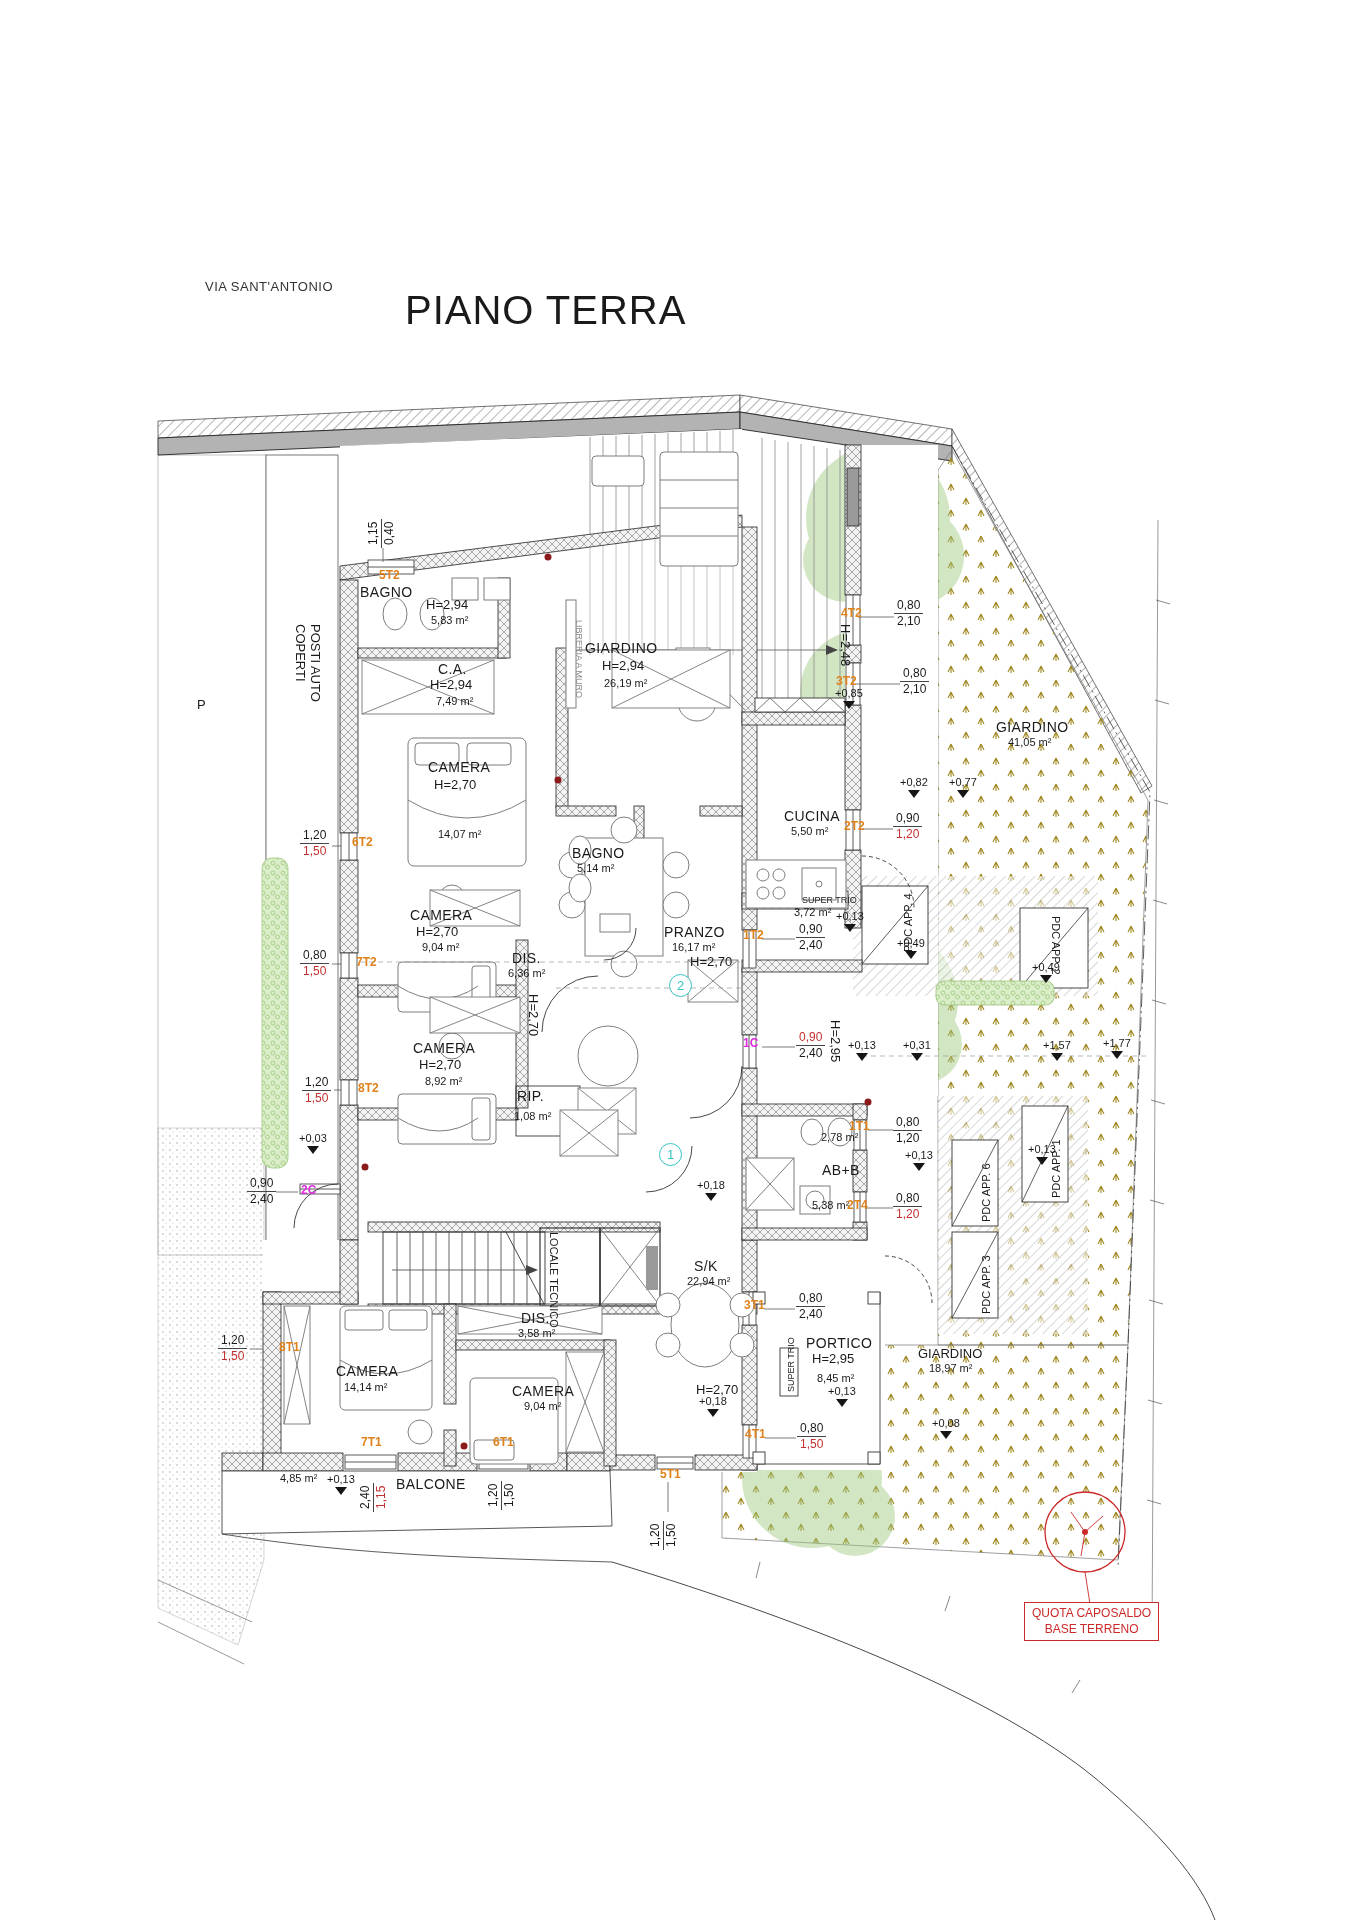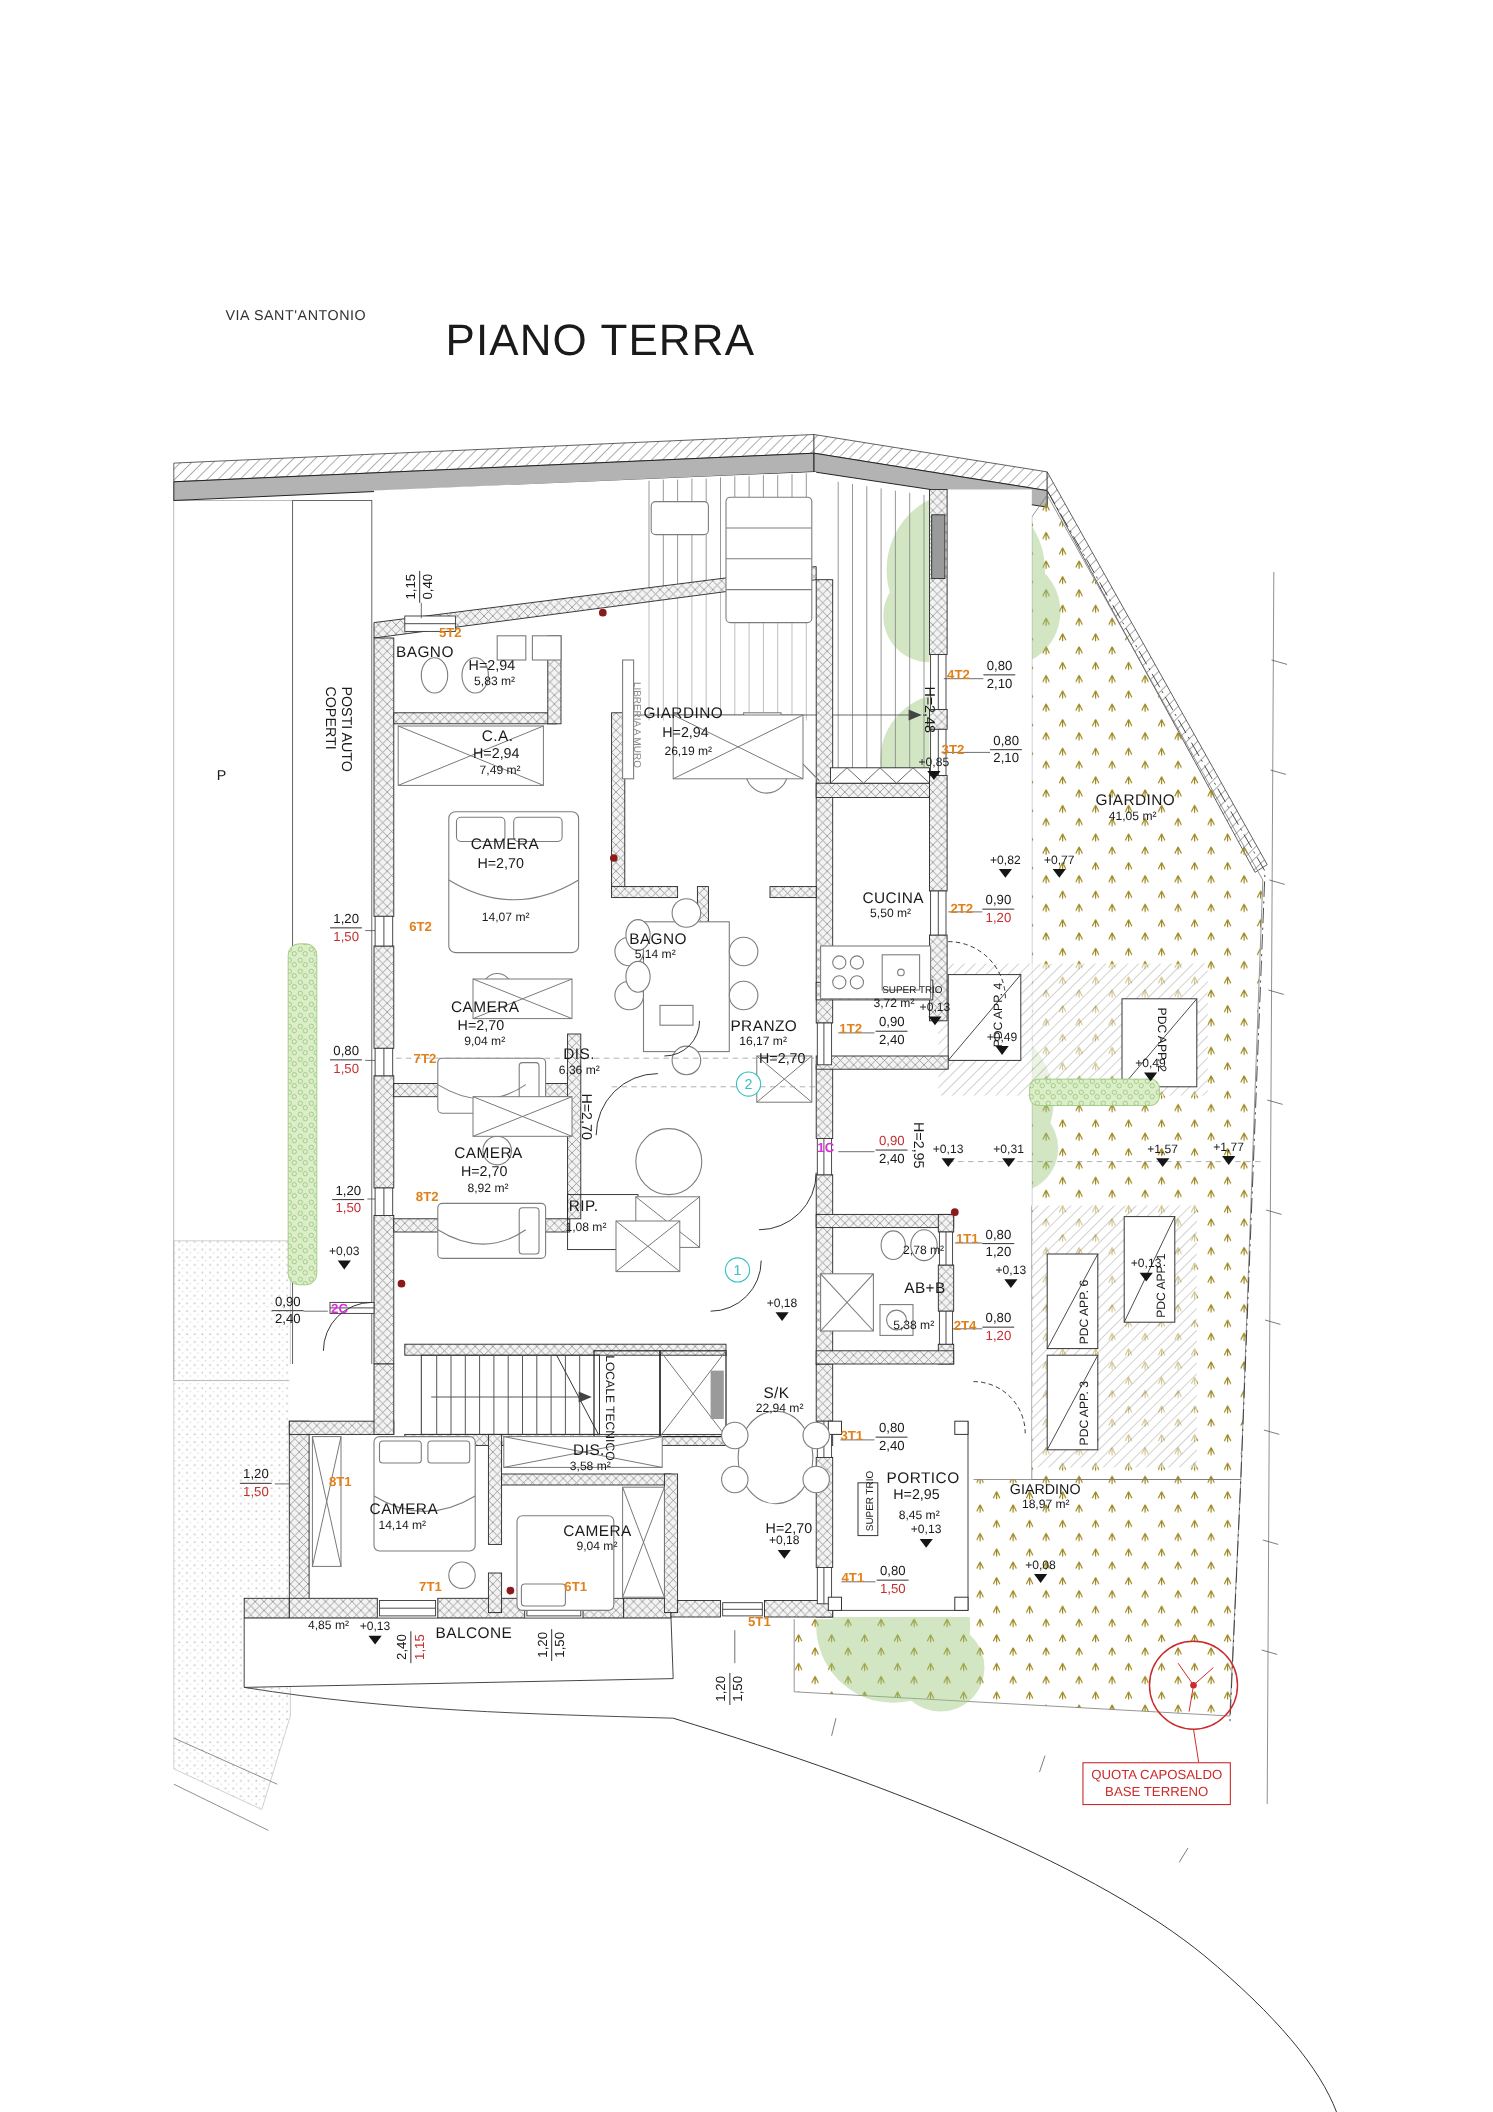--- a/index.html
+++ b/index.html
@@ -6,21 +6,21 @@
   #canvas{position:relative;width:1357px;height:1920px;background:#fff;overflow:hidden;
           font-family:"Liberation Sans",sans-serif;color:#1a1a1a;}
   svg.plan{position:absolute;left:0;top:0;}
   .lab{position:absolute;white-space:nowrap;line-height:1.12;}
   .rm{font-size:14px;letter-spacing:.4px;}
   .rms{font-size:13px;}
   .sub{font-size:11px;}
   .hh{font-size:13px;}
   .tiny{font-size:9px;}
   .gray{color:#8a8a8a;}
-  .door{font-size:12px;font-weight:bold;color:#e0821c;margin-left:20px;}
+  .door{font-size:12px;font-weight:bold;color:#e0821c;}
   .mag{font-size:12px;font-weight:bold;color:#df2bdf;}
   .red{color:#c43030;}
   .v90{transform:rotate(90deg);transform-origin:left top;}
   .vm90{transform:rotate(-90deg);transform-origin:left top;}
   .title{font-size:40px;letter-spacing:1px;}
   .street{font-size:13px;letter-spacing:.5px;color:#333;}
   .dp{position:absolute;display:flex;flex-direction:column;align-items:center;
       font-size:12px;line-height:1.25;}
   .dp span{padding:0 3px;}
   .dp span:first-child{border-bottom:1px solid #444;}
@@ -652,18 +652,18 @@
 
 <div class="circ" style="left:669px;top:974px">2</div>
 <div class="circ" style="left:659px;top:1143px">1</div>
 
 <div class="lab sub vm90" style="left:902px;top:952px">PDC APP. 4</div>
 <div class="lab sub v90" style="left:1062px;top:916px">PDC APP. 2</div>
 <div class="lab sub vm90" style="left:980px;top:1222px">PDC APP. 6</div>
 <div class="lab sub vm90" style="left:1050px;top:1198px">PDC APP. 1</div>
 <div class="lab sub vm90" style="left:980px;top:1314px">PDC APP. 3</div>
 
-<div class="note" style="left:984px;top:1602px">
+<div class="note" style="left:1024px;top:1602px">
   <div>QUOTA CAPOSALDO</div>
   <div>BASE TERRENO</div>
 </div>
 
 </div>
 
 </body></html>

